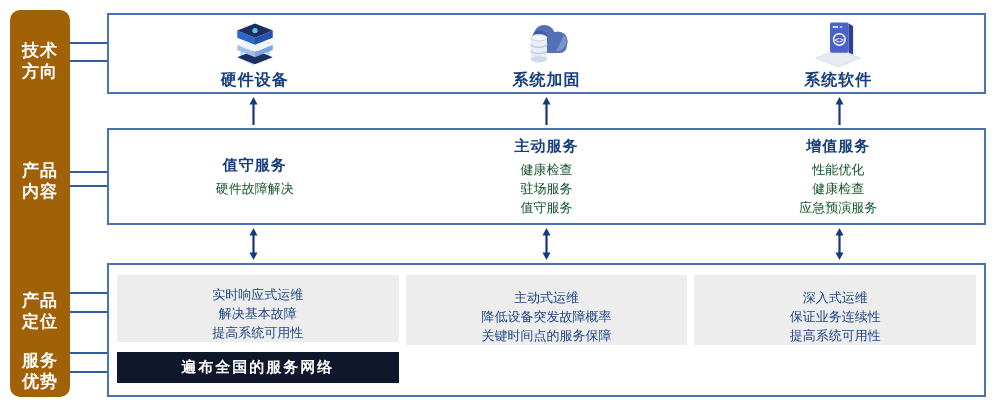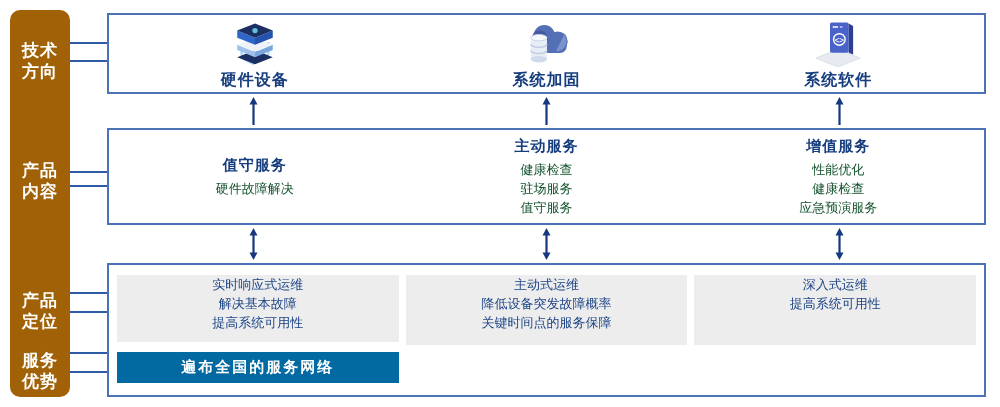--- a/index.html
+++ b/index.html
@@ -29,23 +29,23 @@
                 letter-spacing:1px; }
 
   .svc-col { flex:1; display:flex; flex-direction:column; align-items:center;
              justify-content:center; }
   .svc-title { font-size:15px; font-weight:bold; color:#163d7d; letter-spacing:1px;
                margin-bottom:4px; }
   .svc-item { font-size:13px; color:#14532d; line-height:19px; }
 
   .pos-col { flex:1; display:flex; flex-direction:column; }
   .gray-card { height:70px; background:#ededee; display:flex; flex-direction:column;
-               align-items:center; justify-content:flex-start; }
+               align-items:center; justify-content:flex-end; }
   .gray-line { font-size:13px; color:#1c4484; line-height:19px; }
-  .adv-bar { height:32px; margin-top:10px; background:#0369a1; display:flex;
+  .adv-bar { height:32px; margin-top:10px; background:#0f172a; display:flex;
              align-items:center; justify-content:center; color:#fff; font-weight:bold;
              font-size:15px; letter-spacing:2px; }
 
   
   .arrow-row { position:absolute; left:107px; width:879px; display:flex; }
   .arrow-row-1 { top:96px; height:30px; }
   .arrow-row-2 { top:227px; height:34px; }
   .arrow-cell { flex:1; display:flex; align-items:center; justify-content:center; }
   .arrow-svg { display:block; }
 
@@ -221,18 +221,19 @@
     <div class="pos-col">
       <div class="gray-card">
         <div class="gray-line">主动式运维</div>
         <div class="gray-line">降低设备突发故障概率</div>
         <div class="gray-line">关键时间点的服务保障</div>
       </div>
     </div>
     <div class="pos-col">
       <div class="gray-card">
         <div class="gray-line">深入式运维</div>
+        <div class="gray-line">保证业务连续性</div>
         <div class="gray-line">提高系统可用性</div>
       </div>
     </div>
   </div>
 
 </div>
 
 </body></html>

